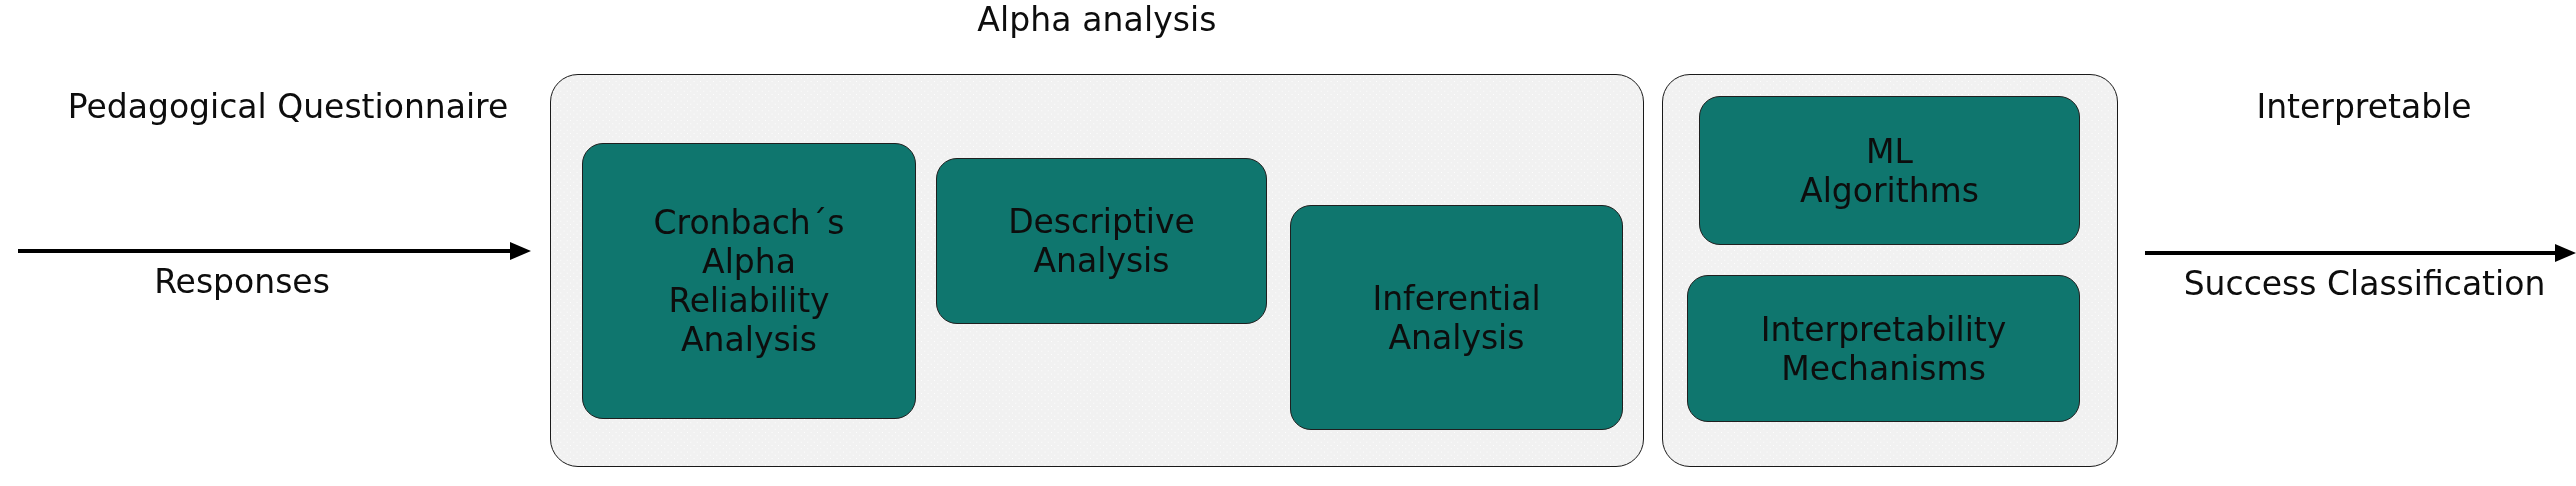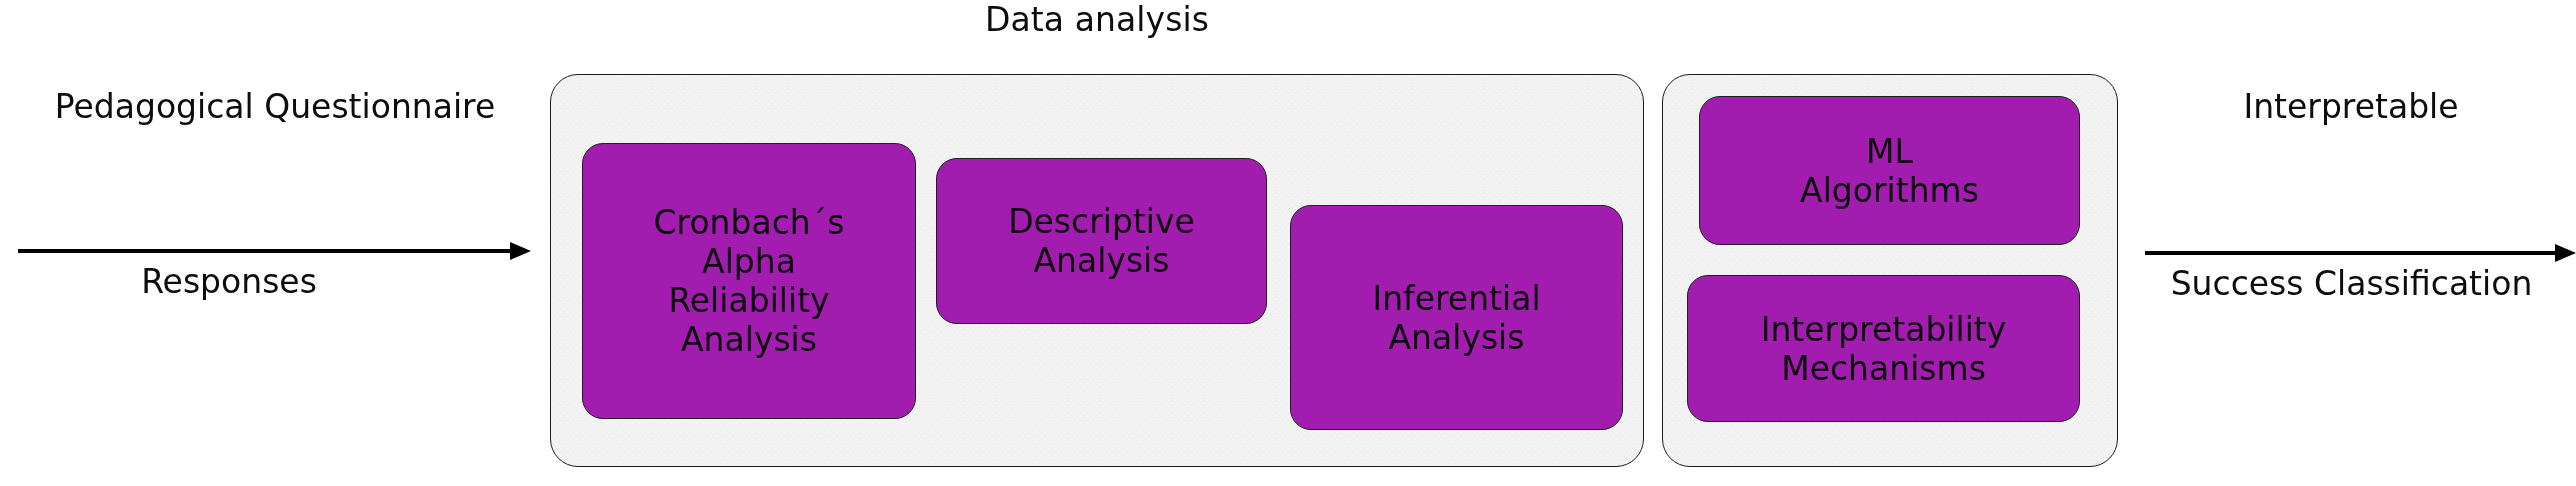--- a/index.html
+++ b/index.html
@@ -45,21 +45,21 @@
     white-space: nowrap;
     color: #0d0d0d;
   }
 
   
   .node-box {
     position: absolute;
     box-sizing: border-box;
     border: 1.6px solid #1f1f1f;
     border-radius: 21px;
-    background: #a21caf;
+    background: #0f766e;
     display: flex;
     align-items: center;
     justify-content: center;
     text-align: center;
     font-size: 33px;
     line-height: 39px;
     color: #0d0d0d;
     padding: 3.3px 8.2px;
   }
   .node-box .node-text {
@@ -90,20 +90,21 @@
     border-left: 21px solid #000000;
   }
 
   .flow-label {
     position: absolute;
     text-align: center;
     font-size: 33px;
     line-height: 38px;
     white-space: nowrap;
     color: #0d0d0d;
+    padding-left: 13px;
   }
 
   
   #input-arrow      { left: 18px;  top: 242px; width: 514px; }
   #input-arrow .shaft { width: 494px; }
   #input-arrow .head  { left: 492px; }
 
   #input-label-top    { left: 0px;   top: 88px; width: 550px; }
   #input-label-bottom { left: 0px;   top: 263px; width: 458px; }
 
@@ -134,21 +135,21 @@
 
   <div class="flow-label" id="input-label-top">Pedagogical Questionnaire</div>
 
   <div class="flow-arrow" id="input-arrow">
     <div class="shaft"></div>
     <div class="head"></div>
   </div>
 
   <div class="flow-label" id="input-label-bottom">Responses</div>
 
-  <div class="group-label" id="label-data-analysis">Data analysis</div>
+  <div class="group-label" id="label-data-analysis">Alpha analysis</div>
 
   <div class="group-box" id="group-data-analysis"></div>
 
   <div class="node-box" id="node-cronbach">
     <span class="node-text">Cronbach´s
 Alpha
 Reliability
 Analysis</span>
   </div>
 

